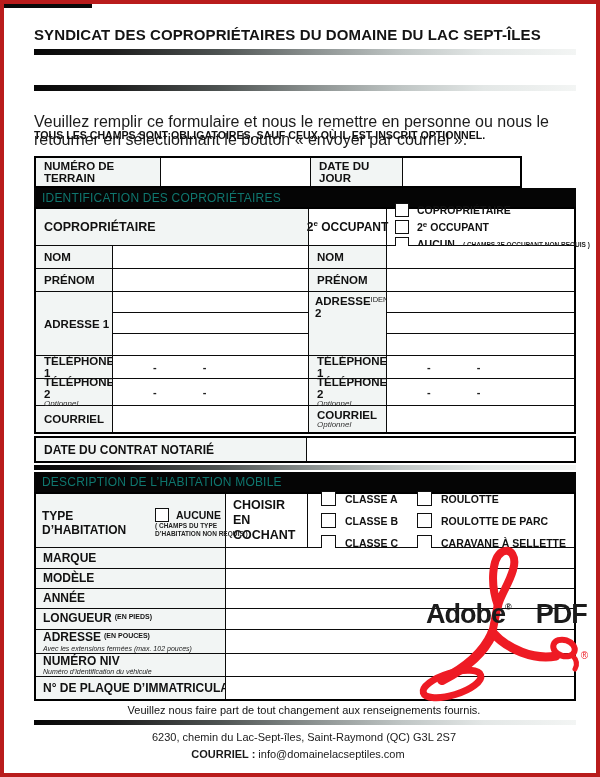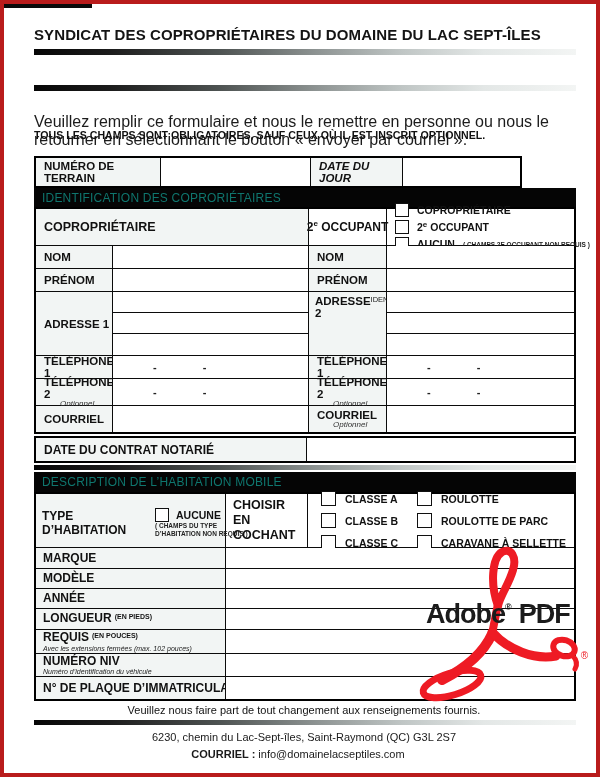--- a/index.html
+++ b/index.html
@@ -21,21 +21,21 @@
   .tbl{box-sizing:border-box;border:2px solid #000;background:#fff;}
   .lblbg{background:#f2f5f4;}
   .br{border-right:1.5px solid #0b0b0b;}
   .bb{border-bottom:1.5px solid #0b0b0b;}
   .cell{box-sizing:border-box;display:flex;align-items:center;min-width:0;}
   .lab{font-weight:bold;font-size:11.5px;padding-left:8px;}
   
   .terrain{left:30px;top:152px;width:488px;height:32px;display:flex;}
   .terrain .c1{width:125px;}
   .terrain .c2{width:150px;background:#fff;}
-  .terrain .c3{width:92px;font-style:italic;}
+  .terrain .c3{width:92px;}
   .terrain .c4{flex:1;background:#fff;}
   
   .sechdr{background:#050505;color:#0f766e;font-weight:normal;font-size:12px;letter-spacing:.2px;
           display:flex;align-items:center;padding-left:8px;box-sizing:border-box;}
   .sec1{left:30px;top:184px;width:542px;height:19px;}
   .sec2{left:30px;top:468px;width:542px;height:20px;}
   
   .identtbl{left:30px;top:203px;width:542px;display:grid;
             grid-template-columns:77px 196px 78px 1fr;
             grid-template-rows:37px 23px 23px 21px 21px 22px 23px 27px 26px;}
@@ -49,21 +49,21 @@
   .tinynote{font-size:6.5px;font-weight:bold;color:#222;white-space:nowrap;}
   .inp{background:#fff;}
   .adr2{flex-direction:row;align-items:flex-start;justify-content:flex-start;padding:3px 0 0 6px;}
   .adr2 .t{font-size:11.5px;font-weight:bold;}
   .adr2 .q{font-size:7.5px;line-height:9px;color:#1a1a1a;}
   .nonoui{display:flex;align-items:center;gap:4px;margin-top:3px;}
   .nonoui .cb{width:11px;height:11px;}
   .nonoui .w{font-size:10px;font-weight:bold;margin-right:6px;}
   .phone{padding-left:40px;gap:46px;font-size:11px;font-weight:bold;color:#222;}
   .two{flex-direction:column;align-items:flex-start;justify-content:center;}
-  .opt{font-size:8px;font-style:italic;font-weight:normal;color:#333;padding-left:24px;margin-top:-1px;}
+  .opt{font-size:8px;font-style:italic;font-weight:normal;color:#333;padding-left:8px;margin-top:-1px;}
   
   .contrat{left:30px;top:432px;width:542px;height:27px;display:flex;}
   .contrat .c1{width:271px;font-size:12px;}
   .contrat .c2{flex:1;background:#fff;}
   .bar3{left:30px;top:461px;width:542px;height:5px;}
   
   .desctbl{left:30px;top:488px;width:542px;display:grid;
            grid-template-columns:190px 82px 1fr;
            grid-template-rows:54px 21px 20px 20px 21px 24px 23px 22px;}
   .typecell{padding:4px 0 0 6px;gap:7px;align-items:center;}
@@ -80,21 +80,21 @@
   .dlab .supn{font-size:7px;font-weight:bold;margin-left:3px;position:relative;top:-3px;}
   .dlab .note{font-size:7px;font-style:italic;line-height:8px;color:#222;}
   .dlab .note:empty,.dlab .supn:empty{display:none;}
   
   .wm{left:410px;top:542px;width:182px;height:162px;pointer-events:none;z-index:5;}
   .wm svg{position:absolute;left:0;top:0;}
   .wmtext{position:absolute;left:12px;top:53px;display:flex;align-items:flex-start;z-index:2;
           font-weight:bold;color:#1b1b1b;letter-spacing:-1px;}
   .wmtext .a{font-size:27px;line-height:30px;}
   .wmtext .r{font-size:9px;line-height:9px;margin-top:4px;letter-spacing:0;}
-  .wmtext .p{font-size:27px;line-height:30px;margin-left:7px;}
+  .wmtext .p{font-size:27px;line-height:30px;margin-left:24px;}
   .wmreg{position:absolute;right:8px;top:104px;color:#EE1B24;font-size:10px;z-index:2;}
   
   .fnote{left:0;top:700px;width:600px;text-align:center;font-size:11px;color:#111;}
   .bar4{left:30px;top:716px;width:542px;height:5px;}
   .faddr{left:0;top:727px;width:600px;text-align:center;font-size:11px;color:#1a1a1a;}
   .fmail{left:0;top:744px;width:588px;text-align:center;font-size:11px;color:#1a1a1a;}
   .fmail b{font-weight:bold;}
 </style>
 </head>
 <body>
@@ -277,21 +277,21 @@
     </div>
     <div class="cell inp bb" style="grid-area:4/2/5/4"></div>
 
     <div class="cell lblbg dlab br bb" style="grid-area:5/1/6/2">
       <span class="l"><span>LONGUEUR</span><span class="supn">(EN PIEDS)</span></span>
 
     </div>
     <div class="cell inp bb" style="grid-area:5/2/6/4"></div>
 
     <div class="cell lblbg dlab br bb" style="grid-area:6/1/7/2">
-      <span class="l"><span>REQUIS</span><span class="supn">(EN POUCES)</span></span>
+      <span class="l"><span>ADRESSE</span><span class="supn">(EN POUCES)</span></span>
       <span class="note">Avec les extensions fermées (max. 102 pouces)</span>
     </div>
     <div class="cell inp bb" style="grid-area:6/2/7/4"></div>
 
     <div class="cell lblbg dlab br bb" style="grid-area:7/1/8/2">
       <span class="l"><span>NUMÉRO NIV</span></span>
       <span class="note">Numéro d’identification du véhicule</span>
     </div>
     <div class="cell inp bb" style="grid-area:7/2/8/4"></div>
 

